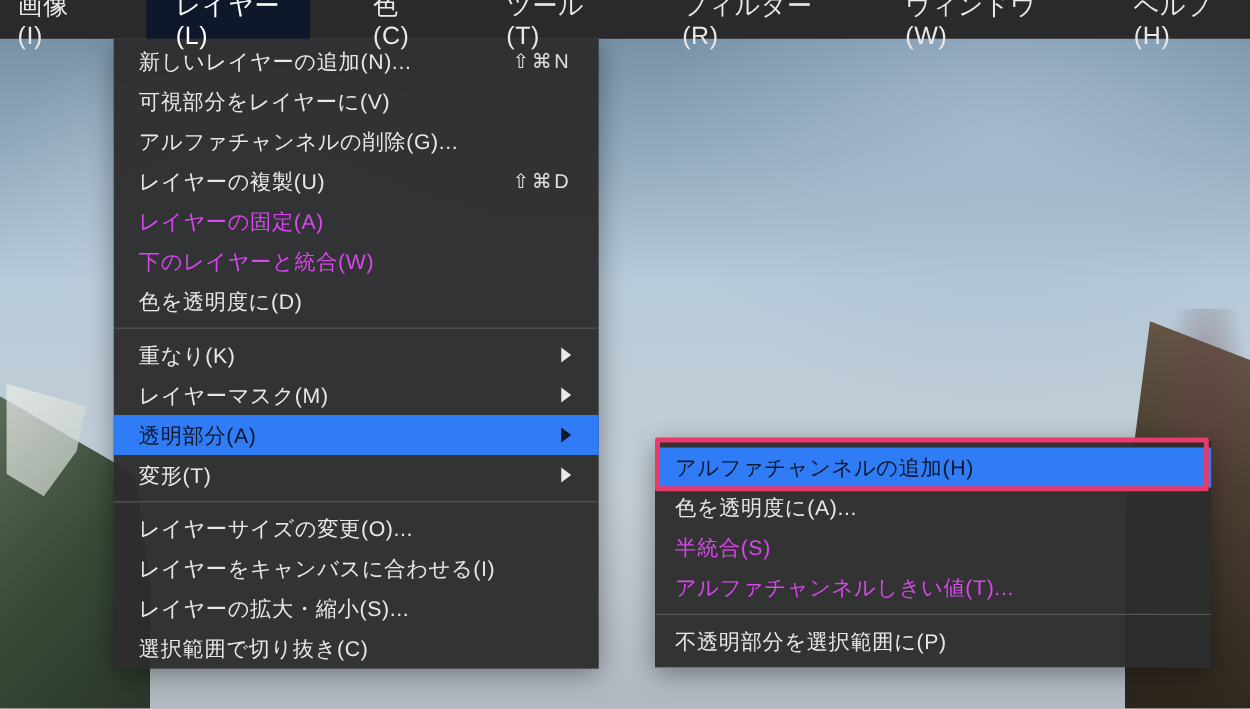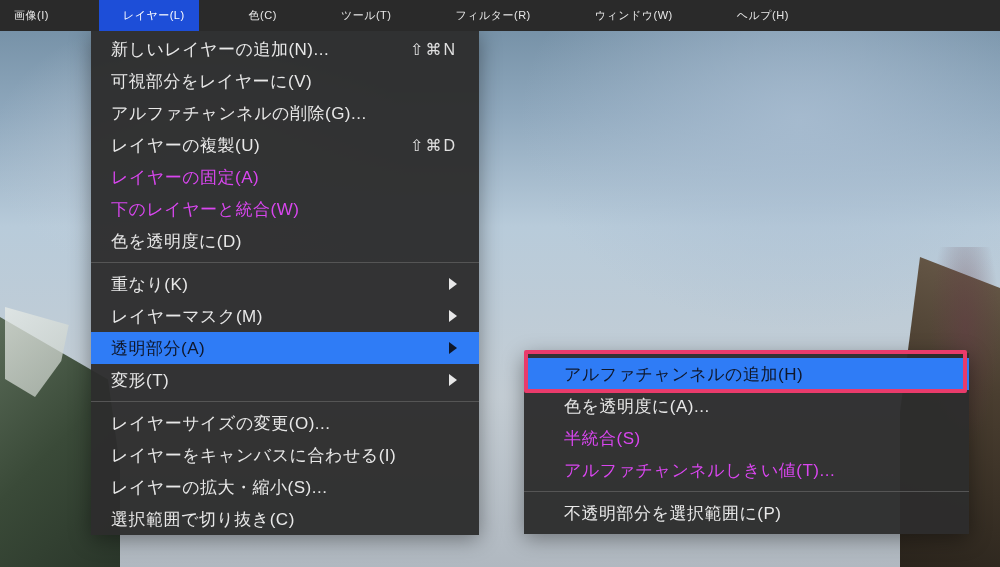--- a/index.html
+++ b/index.html
@@ -58,34 +58,34 @@
       width: 70px;
       height: 200px;
       background: radial-gradient(ellipse at 50% 40%, rgba(100,60,70,0.5), transparent 70%);
     }
     .menubar {
       position: relative;
       display: flex;
       height: 31px;
       background: #2a2a2a;
       color: #e8e8e8;
-      font-size: 11px;
+      font-size: 20px;
       z-index: 10;
       gap: 36px;
     }
     .menu-item {
       padding: 0 14px;
       height: 31px;
       display: flex;
       align-items: center;
       cursor: default;
       letter-spacing: 0.5px;
     }
     .menu-item.selected {
-      background: #1d4ed8;
+      background: #0f172a;
       color: #ffffff;
       padding-left: 24px;
     }
     .dropdown {
       position: absolute;
       top: 31px;
       left: 91px;
       width: 388px;
       background: rgba(45,45,45,0.96);
       color: #e8e8e8;
@@ -134,21 +134,21 @@
       left: 524px;
       width: 445px;
       background: rgba(45,45,45,0.96);
       color: #e8e8e8;
       font-size: 17px;
       z-index: 9;
       box-shadow: 0 4px 20px rgba(0,0,0,0.4);
       padding: 5px 0;
     }
     .submenu .dropdown-item {
-      padding: 0 22px 0 40px;
+      padding: 0 22px 0 16px;
     }
     .highlight-box {
       position: absolute;
       top: 350px;
       left: 524px;
       width: 443px;
       height: 43px;
       border: 4px solid #E93B6B;
       z-index: 20;
       pointer-events: none;

